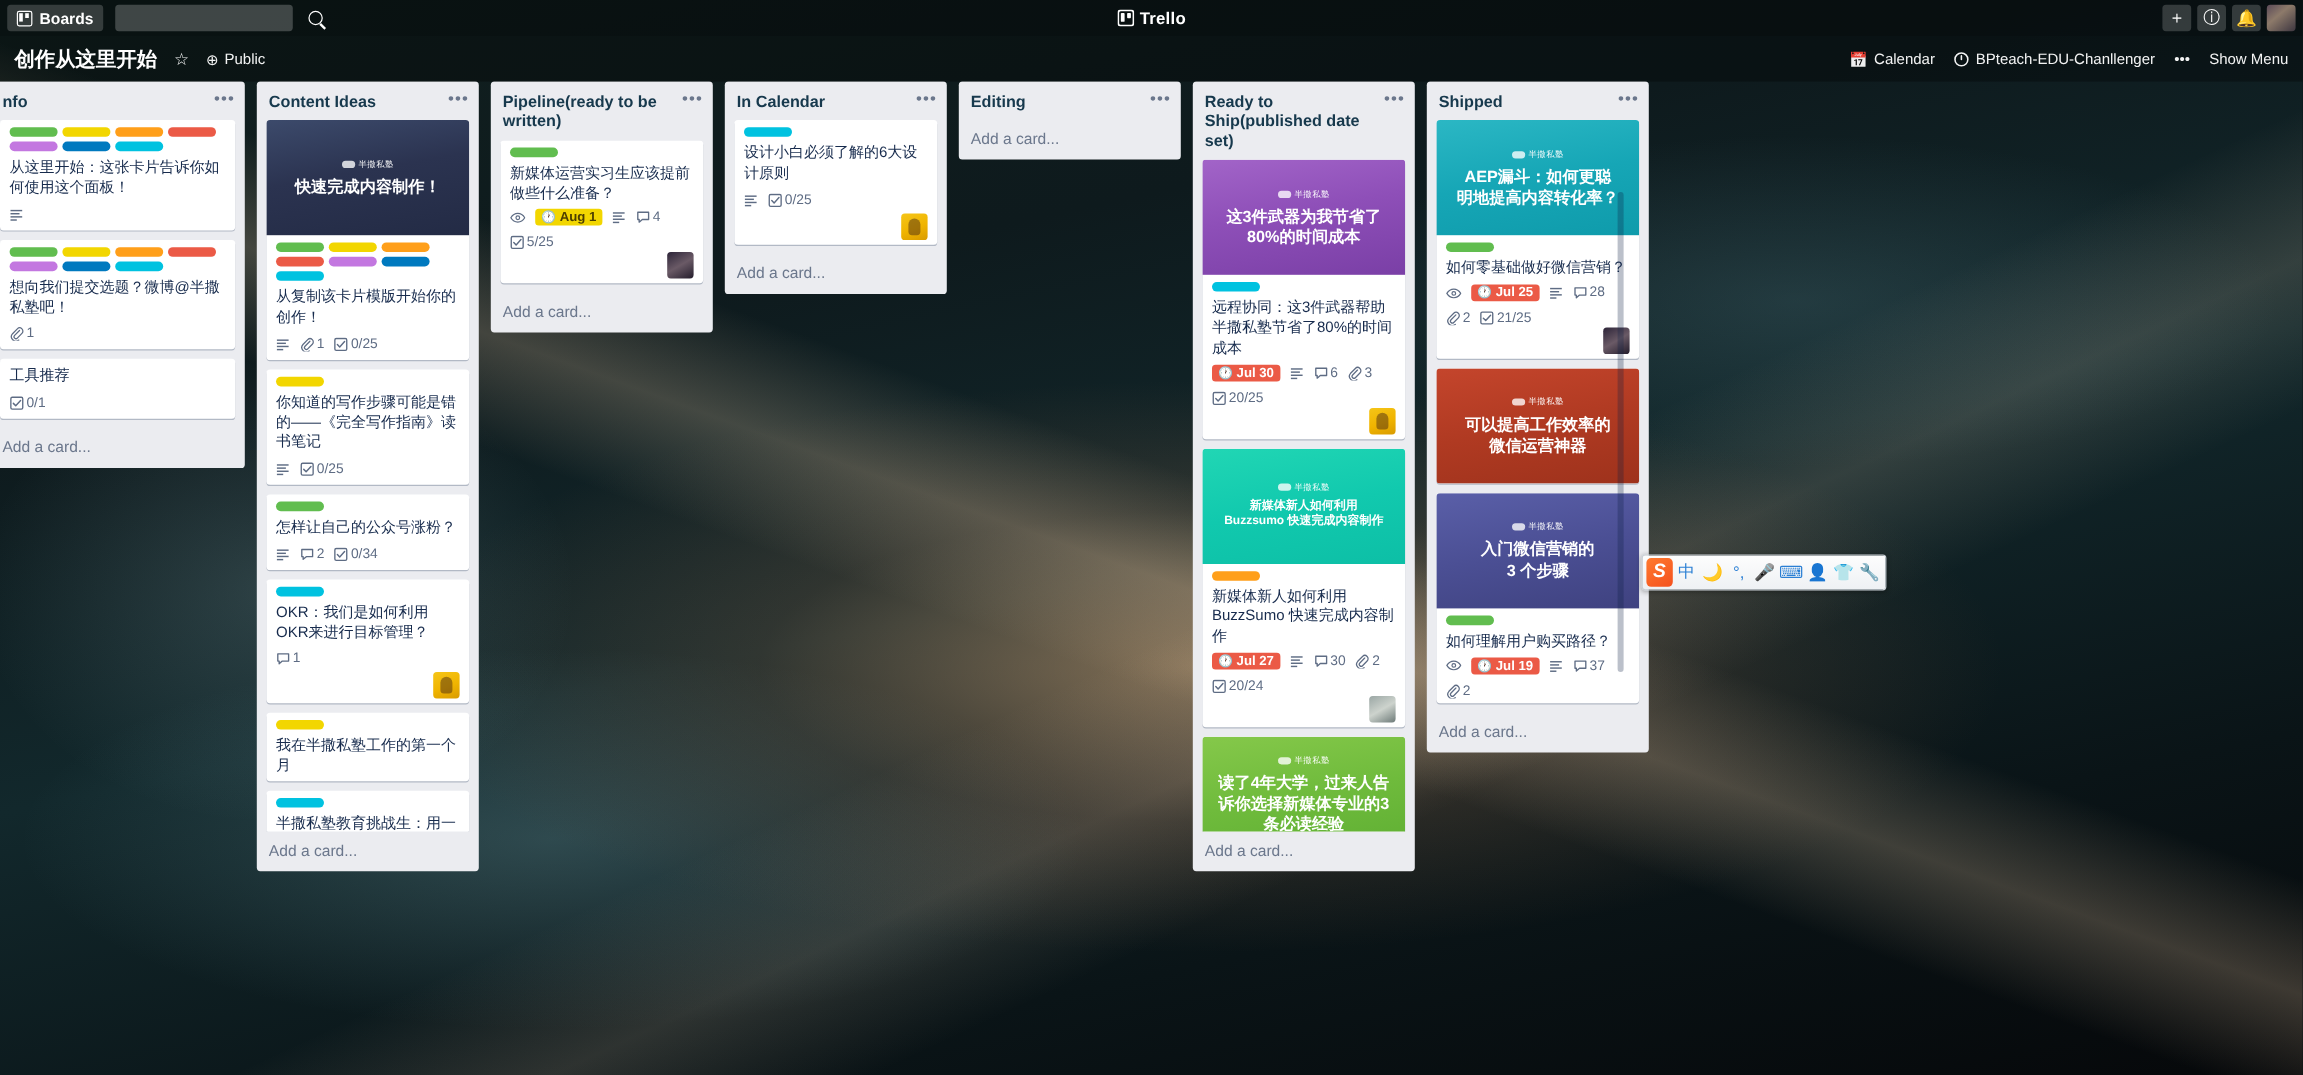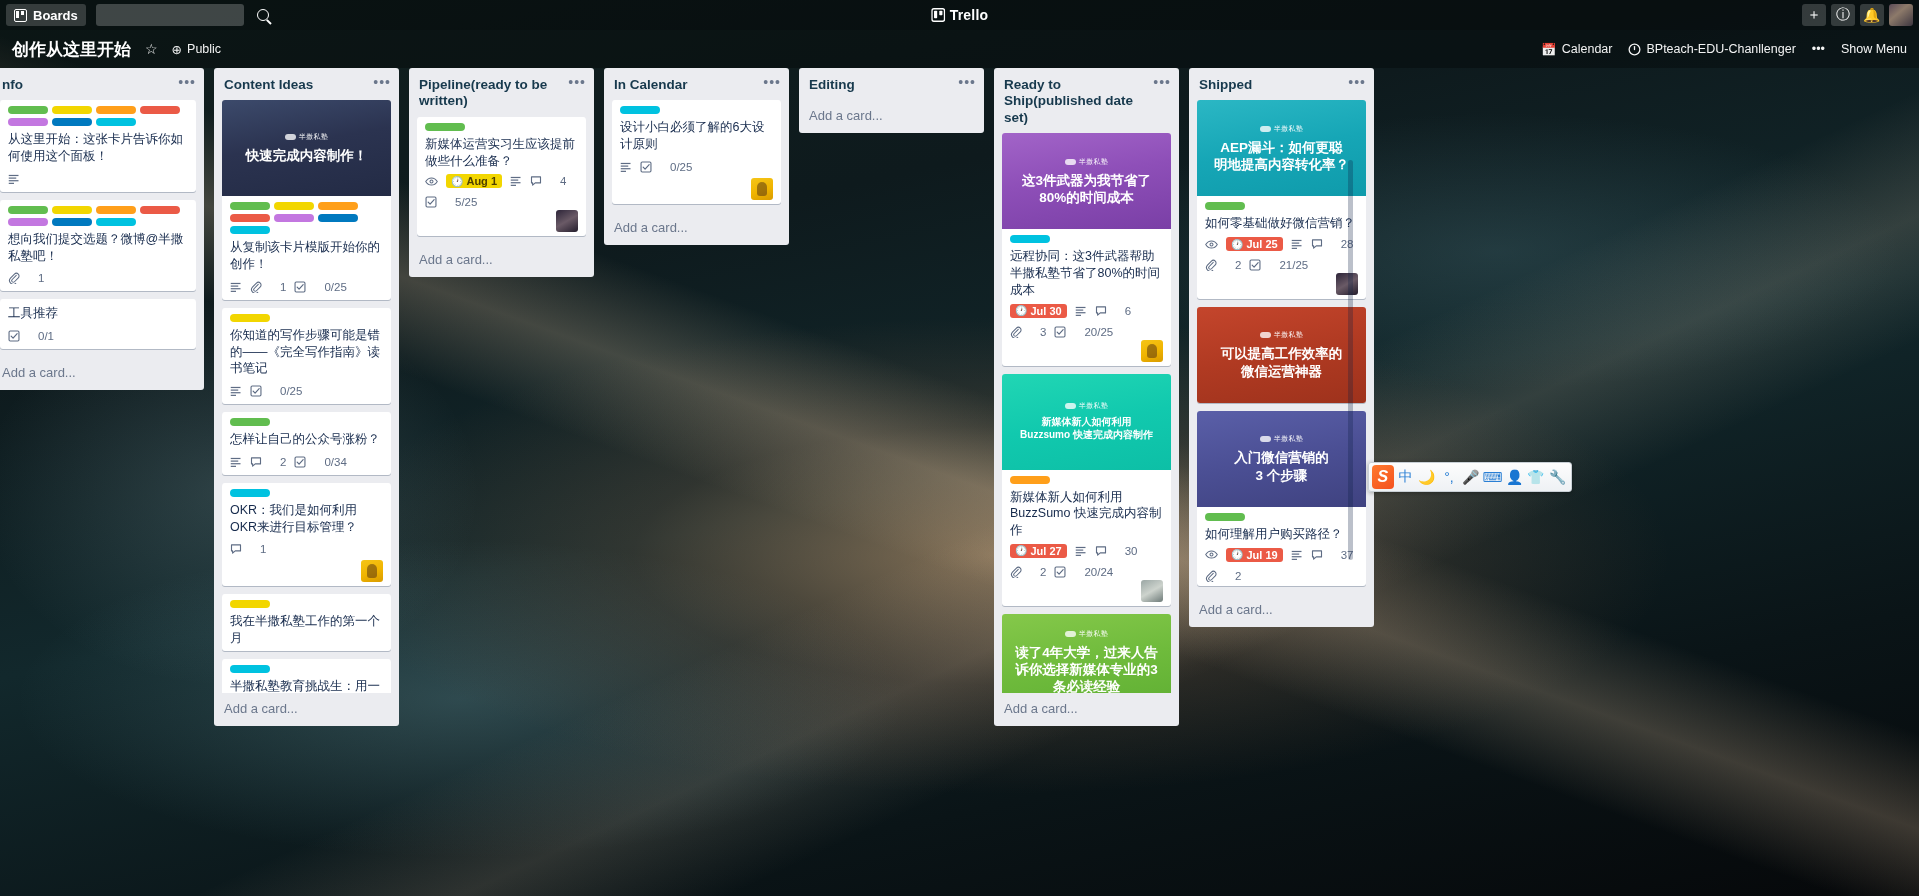--- a/index.html
+++ b/index.html
@@ -131,21 +131,21 @@
   .cover-title{ font-size:13.5px; font-weight:bold; line-height:1.28; }
   .cover-title.sm{ font-size:10px; }
   .card-body{ padding:6px 8px 4px 8px; }
   .labels{ display:flex; flex-wrap:wrap; gap:4px; margin-bottom:5px; }
   .label{ width:40px;height:8px;border-radius:4px; }
   .card-title{ font-size:12.5px; color:#172b4d; line-height:1.34; }
   .badges{
     display:flex; flex-wrap:wrap; align-items:center; gap:8px;
     margin-top:5px; color:#5e6c84; font-size:11.5px; min-height:18px;
   }
-  .badge{ display:flex; align-items:center; gap:18px; }
+  .badge{ display:flex; align-items:center; gap:2px; }
   .due{
     padding:1px 5px;border-radius:3px;color:#fff;font-weight:bold;font-size:11px;
     display:flex;align-items:center;gap:3px;
   }
   .due.yellow{ background:#f2d600; color:#4d3f00; }
   .due.red{ background:#eb5a46; }
   .clock{ font-size:10px; }
   .members{ display:flex; justify-content:flex-end; margin-top:2px; }
   .avatar{ width:22px;height:22px;border-radius:3px; }
   .av-yellow{ background:linear-gradient(160deg,#f5c518 0%,#f0b400 55%,#d99b00 100%); position:relative; }

